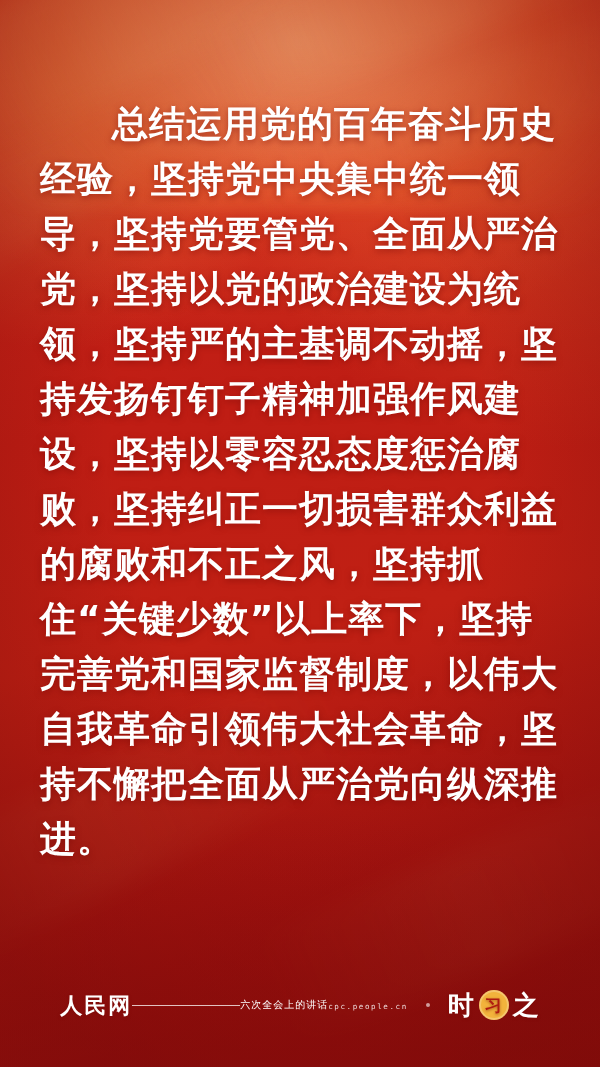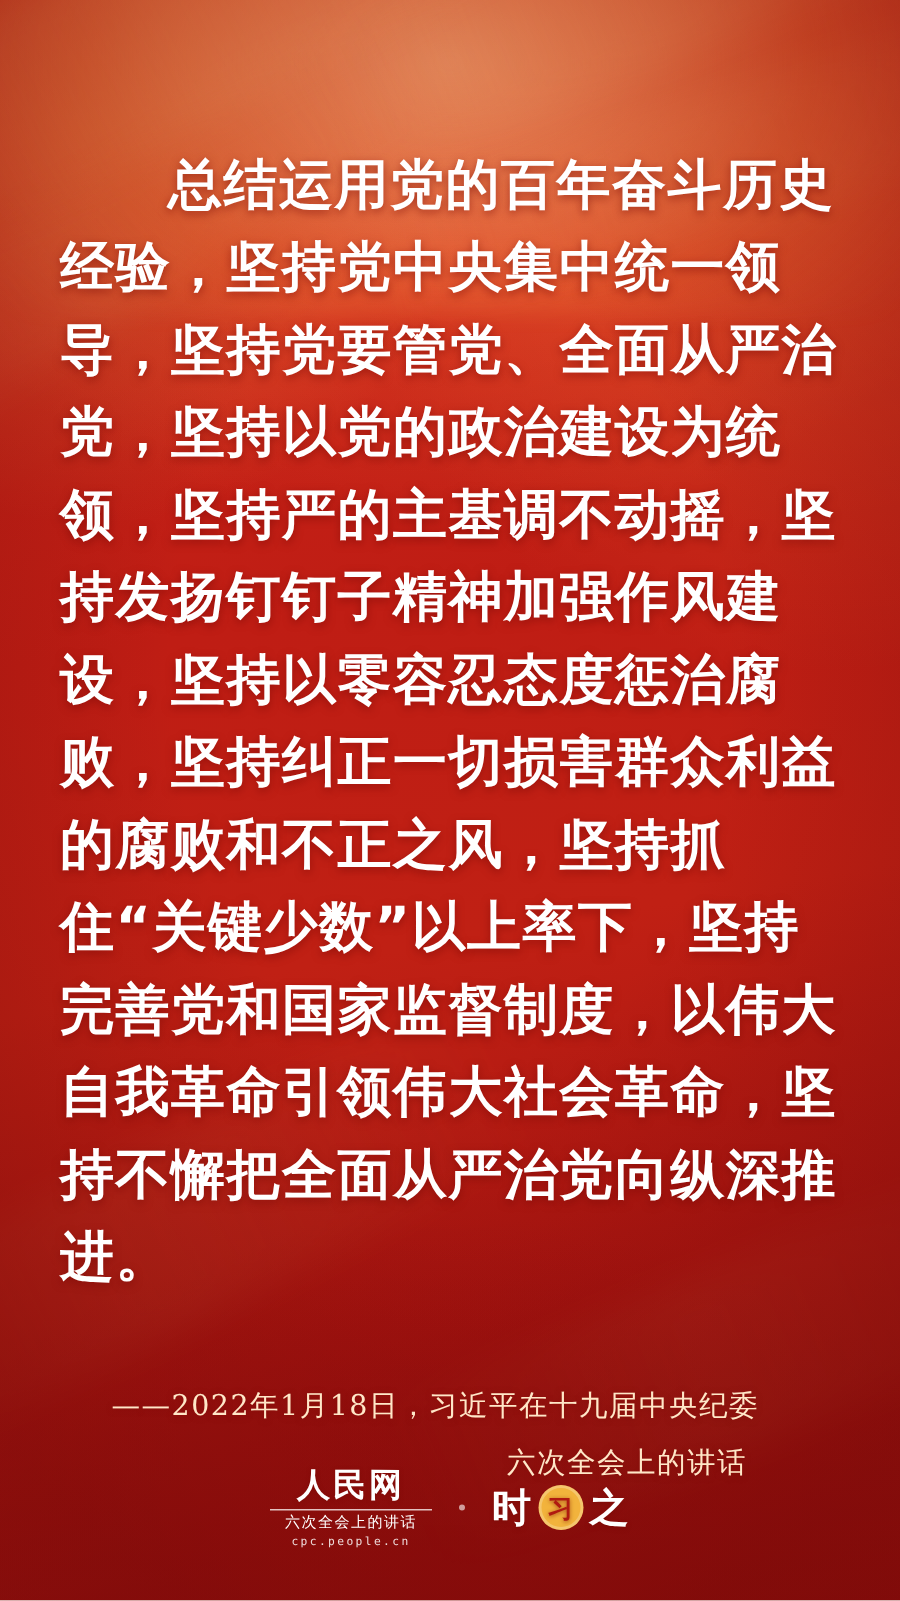--- a/index.html
+++ b/index.html
@@ -89,21 +89,21 @@
     left: 0; right: 0;
     bottom: 26px;
     height: 72px;
     display: flex;
     align-items: center;
     justify-content: center;
     gap: 18px;
   }
   .logo-people {
     display: flex;
-    flex-direction: column;
+    flex-direction: row;
     align-items: center;
     line-height: 1;
     color: #ffffff;
   }
   .logo-people .cn {
     font-family: "DejaVu Serif", "Liberation Serif", serif;
     font-size: 22px;
     font-weight: 700;
     letter-spacing: 2px;
     text-shadow: 0 1px 3px rgba(120,10,5,0.6);
@@ -166,24 +166,20 @@
   <div class="ribbon r2"></div>
   <div class="ribbon r3"></div>
   <div class="ribbon r4"></div>
   <div class="ribbon r5"></div>
   <div class="ribbon r6"></div>
   <div class="vignette"></div>
 
   <div class="content">
     <p class="quote">总结运用党的百年奋斗历史经验，坚持党中央集中统一领导，坚持党要管党、全面从严治党，坚持以党的政治建设为统领，坚持严的主基调不动摇，坚持发扬钉钉子精神加强作风建设，坚持以零容忍态度惩治腐败，坚持纠正一切损害群众利益的腐败和不正之风，坚持抓住“关键少数”以上率下，坚持完善党和国家监督制度，以伟大自我革命引领伟大社会革命，坚持不懈把全面从严治党向纵深推进。</p>
 
-    <div class="attrib">
-      <span class="line1">——2022年1月18日，习近平在十九届中央纪委</span>
-      <span class="line2">六次全会上的讲话</span>
-    </div>
   </div>
 
   <div class="footer">
     <div class="logo-people">
       <span class="cn">人民网</span>
       <span class="rule"></span>
       <span class="sub">六次全会上的讲话</span>
       <span class="domain">cpc.people.cn</span>
     </div>
 

